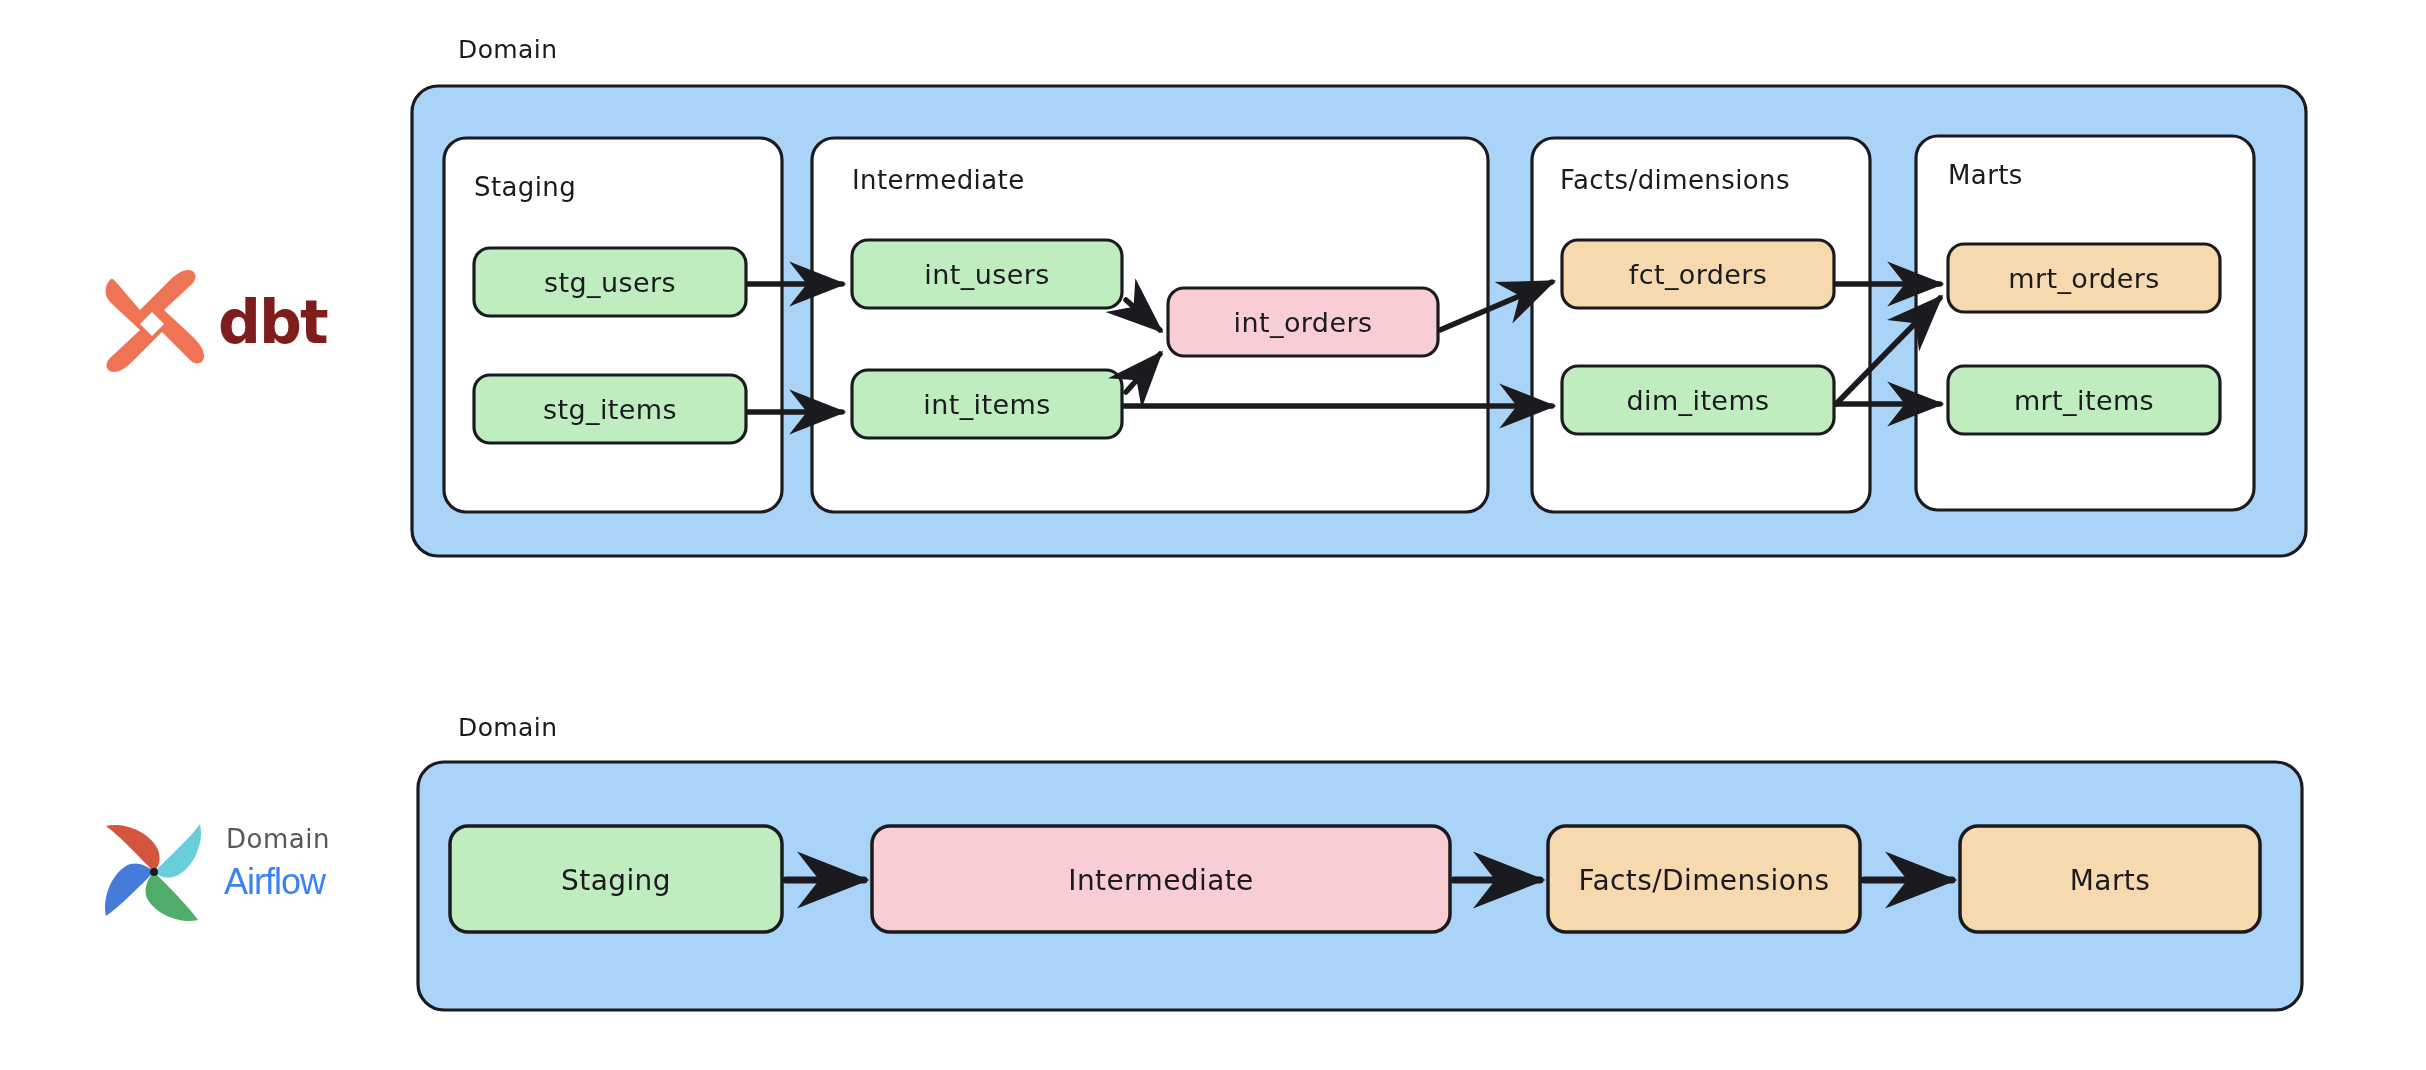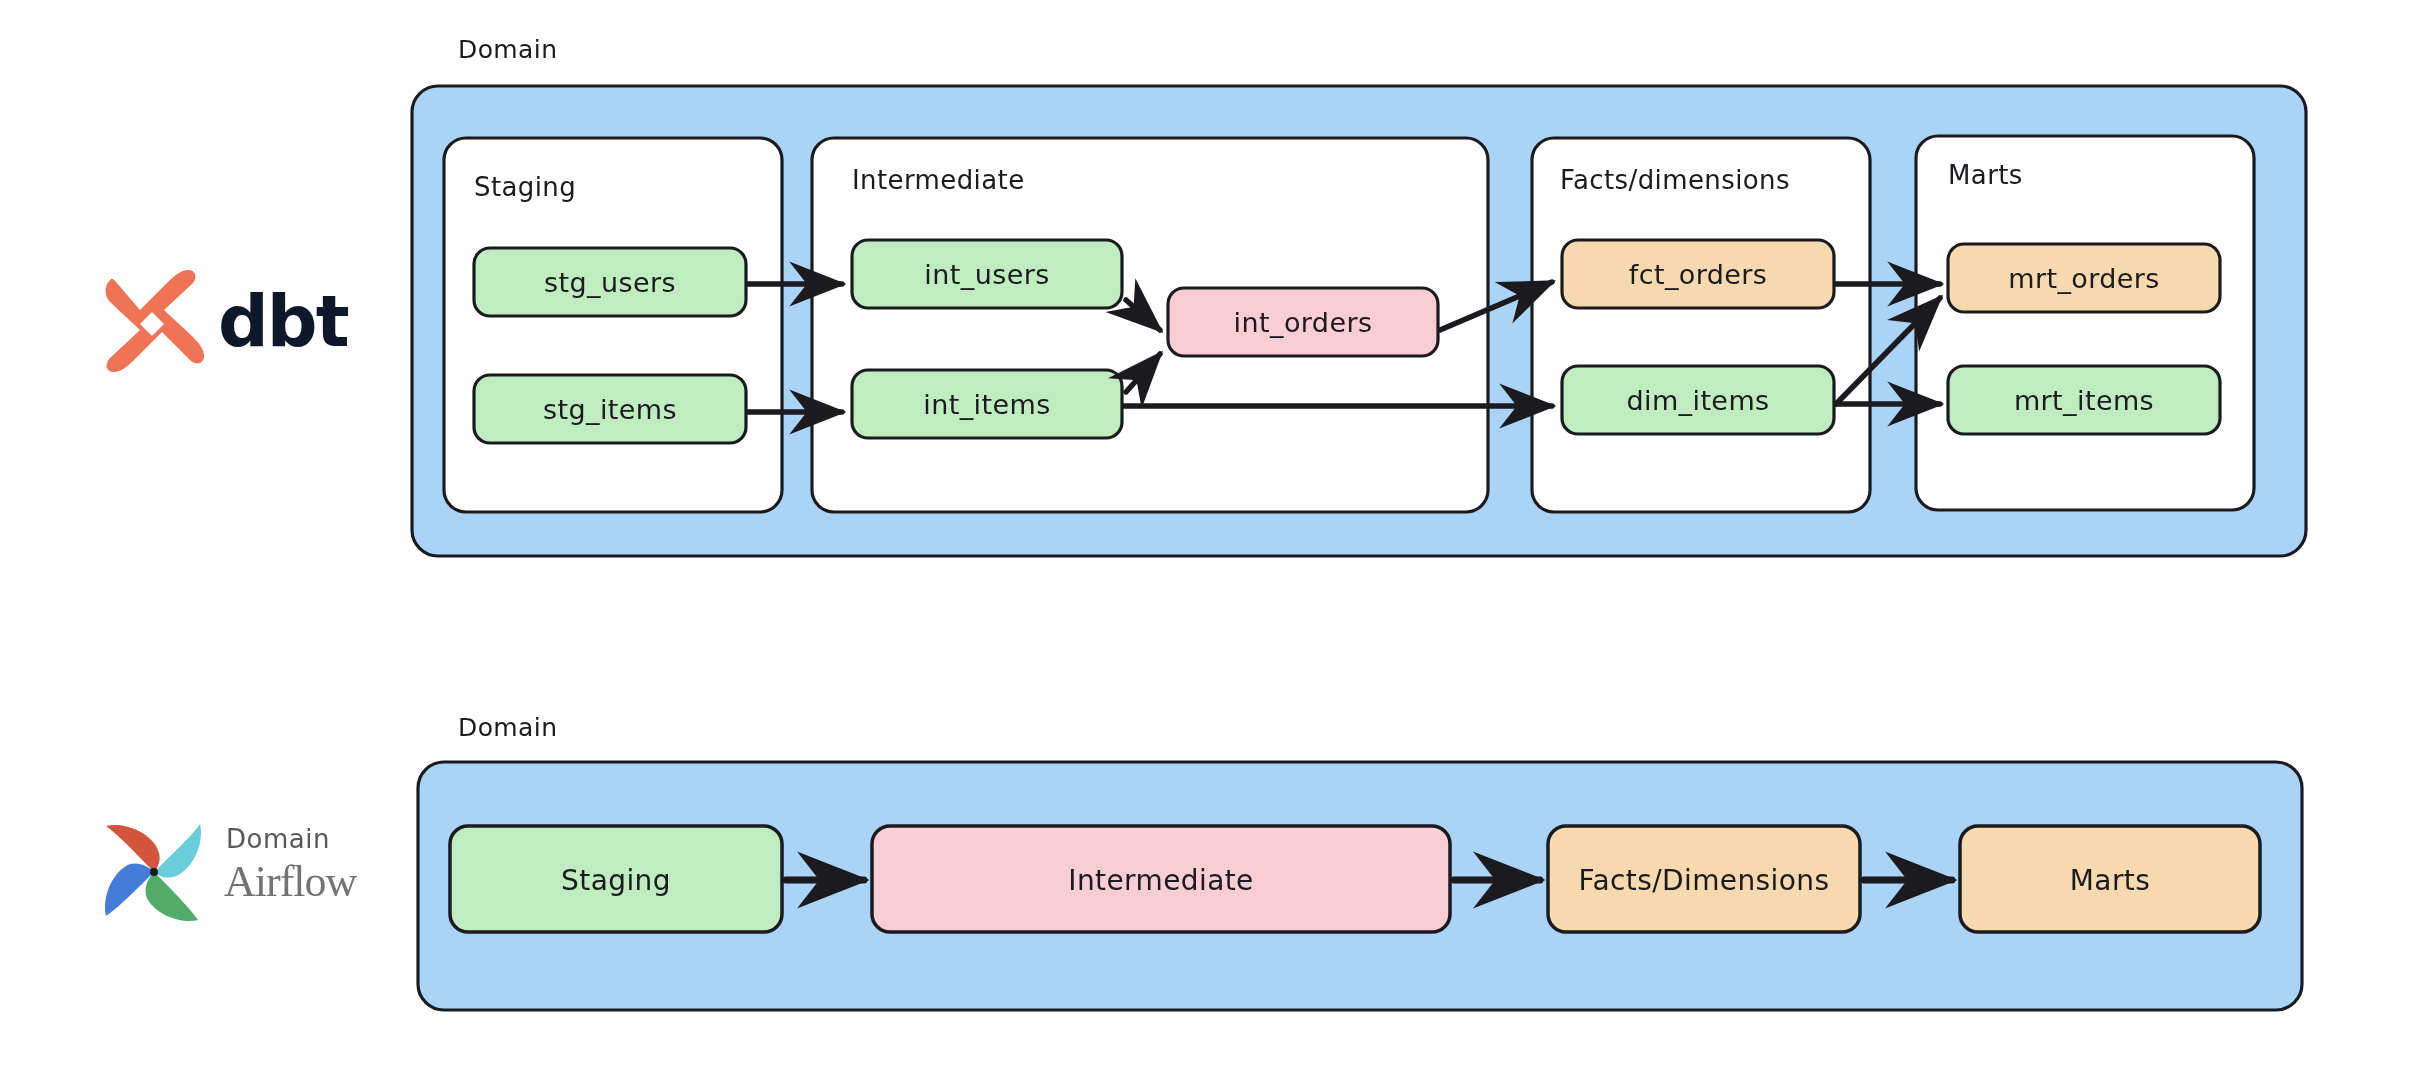--- a/index.html
+++ b/index.html
@@ -22,32 +22,32 @@
   .green-fill{fill:#bfedc0;}
   .pink-fill{fill:#f8cdd3;}
   .orange-fill{fill:#f6d9ae;}
   .stroke{stroke:#1b1b1f;}
 
   
   #dbt-logo{position:absolute;left:96px;top:268px;width:268px;height:110px;}
   #dbt-mark{position:absolute;left:0;top:0;width:112px;height:108px;}
   #dbt-word{position:absolute;left:122px;top:12px;
             font-family:"DejaVu Sans","Liberation Sans",sans-serif;
-            font-size:71px;font-weight:700;color:#0f172a;letter-spacing:-2px;
+            font-size:60px;font-weight:700;color:#7f1d1d;letter-spacing:-2px;
             line-height:84px;}
 
   
   #airflow-logo{position:absolute;left:98px;top:816px;width:270px;height:116px;}
   #airflow-mark{position:absolute;left:0;top:0;width:112px;height:112px;}
   #airflow-apache{position:absolute;left:128px;top:8px;
     font-family:"DejaVu Sans","Liberation Sans",sans-serif;
     font-size:26px;color:#58585a;letter-spacing:.5px;}
   #airflow-word{position:absolute;left:126px;top:38px;
-    font-family:Liberation Serif, serif;
-    font-size:44px;color:#737373;letter-spacing:-1px;line-height:56px;}
+    font-family:Liberation Sans, sans-serif;
+    font-size:36px;color:#3b82f6;letter-spacing:-1px;line-height:56px;}
 </style>
 </head>
 <body>
 
 <div id="stage">
 
   <div id="dbt-logo">
     <svg id="dbt-mark" viewBox="0 0 112 108">
       <path d="M14 12 C 8 18, 8 28, 14 34 L 44 62 L 14 90 C 8 96, 10 104, 18 104
                C 24 104, 30 100, 38 92 L 66 64 L 94 92 C 100 98, 108 96, 108 88

